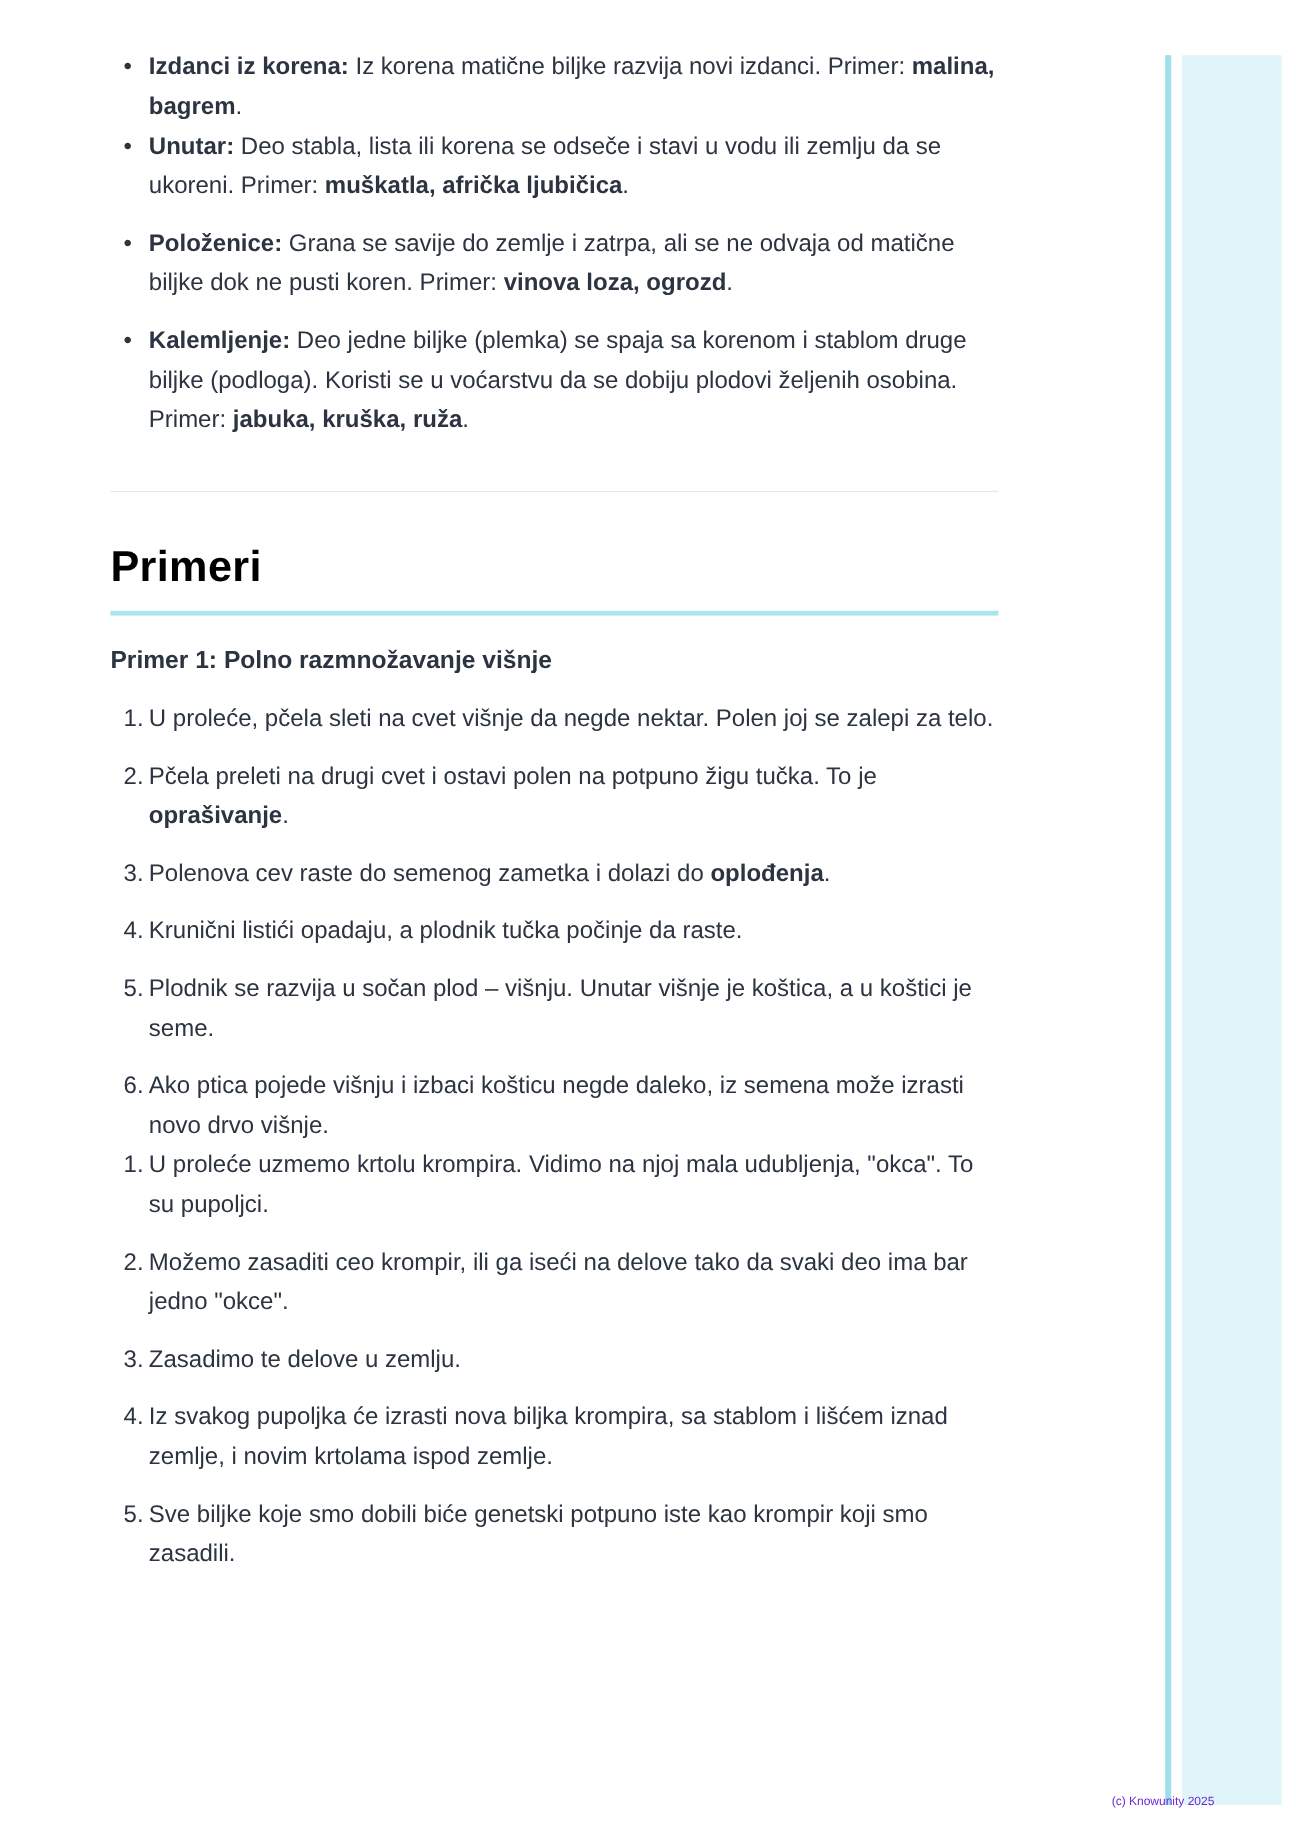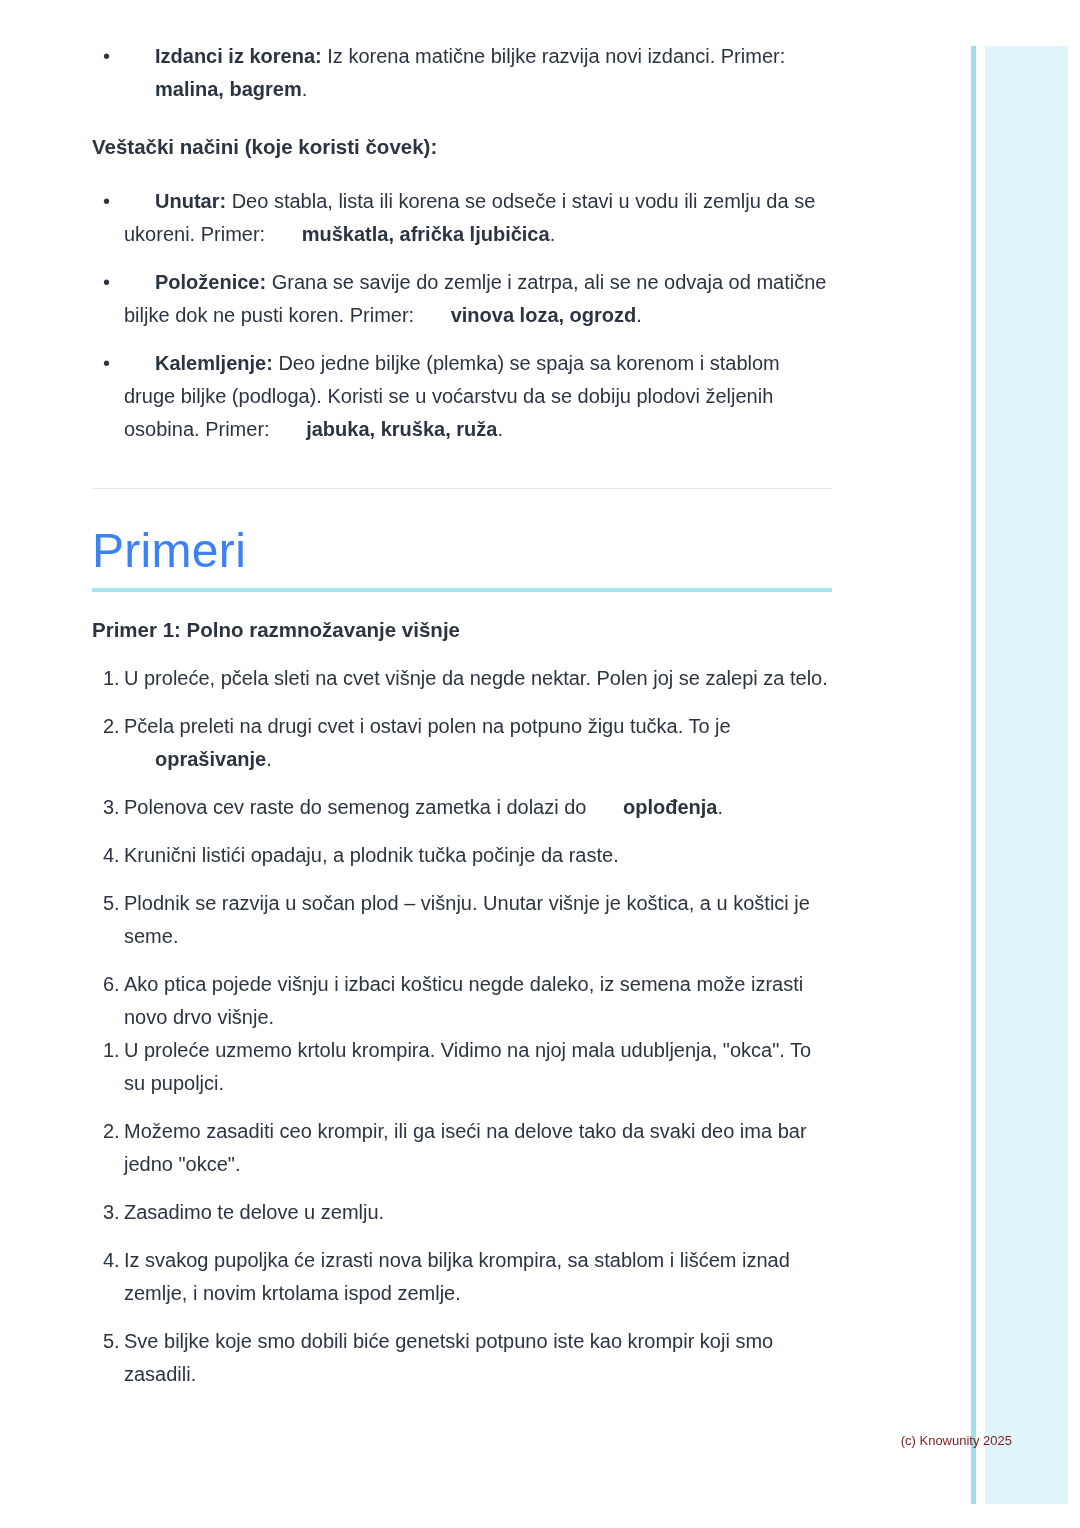--- a/index.html
+++ b/index.html
@@ -19,68 +19,67 @@
     width: 5px; height: 1458px; background: #9edfe9;
   }
   .edge-stripe {
     position: absolute; left: 985px; top: 46px;
     width: 83px; height: 1458px; background: #e0f5f9;
   }
 
   .content { position: absolute; left: 92px; top: 40px; width: 740px; }
 
   p { margin: 0; }
-  .b { font-weight: 700; margin-left: 31px; }
+  .b { font-weight: 700; }
 
   ul.blist, ol.nlist { list-style: none; margin: 0; padding: 0; }
   li.item {
     display: flex; align-items: flex-start;
     padding-left: 11px; margin-bottom: 15px;
     font-size: 20px; line-height: 33px;
   }
   li.item:last-child { margin-bottom: 0; }
   li .marker { flex: 0 0 21px; }
   li .text { flex: 1 1 auto; }
 
   .subheading { font-size: 20.5px; font-weight: 700; line-height: 33px; }
   .h-artificial { margin: 24px 0 22px; }
   .h-example1 { margin: 21px 0 16px; }
   .h-example2 { margin: 26px 0 16px; }
 
   .divider { height: 1px; background: #e4e8ec; margin: 42px 0 38px; }
 
   h1.section {
-    margin: 0; font-size: 48px; line-height: 48px; font-weight: 400;
-    color: #3b82f6; letter-spacing: 0.3px;
+    margin: 0; font-size: 36px; line-height: 48px; font-weight: 700;
+    color: #000000; letter-spacing: 0.3px;
   }
   .underline { height: 4px; background: #a9e5ee; margin-top: 13px; margin-bottom: 0; }
 
   .footer {
-    position: absolute; right: 68px; top: 1433px;
-    font-size: 13px; color: #7f1d1d; z-index: 2;
+    position: absolute; right: 68px; top: 1496px;
+    font-size: 10px; color: #6d28d9; z-index: 2;
   }
 </style>
 </head>
 <body>
 
 <div class="page">
 
   <div class="edge-line"></div>
   <div class="edge-stripe"></div>
 
   <div class="content">
 
     <ul class="blist">
       <li class="item">
         <span class="marker">•</span>
         <p class="text"><span class="b">Izdanci iz korena:</span><span> Iz korena matične biljke razvija novi izdanci. Primer: </span><span class="b">malina, bagrem</span><span>.</span></p>
       </li>
     </ul>
 
-    <p class="subheading h-artificial">Veštački načini (koje koristi čovek):</p>
 
     <ul class="blist">
       <li class="item">
         <span class="marker">•</span>
         <p class="text"><span class="b">Unutar:</span><span> Deo stabla, lista ili korena se odseče i stavi u vodu ili zemlju da se ukoreni. Primer: </span><span class="b">muškatla, afrička ljubičica</span><span>.</span></p>
       </li>
       <li class="item">
         <span class="marker">•</span>
         <p class="text"><span class="b">Položenice:</span><span> Grana se savije do zemlje i zatrpa, ali se ne odvaja od matične biljke dok ne pusti koren. Primer: </span><span class="b">vinova loza, ogrozd</span><span>.</span></p>
       </li>

